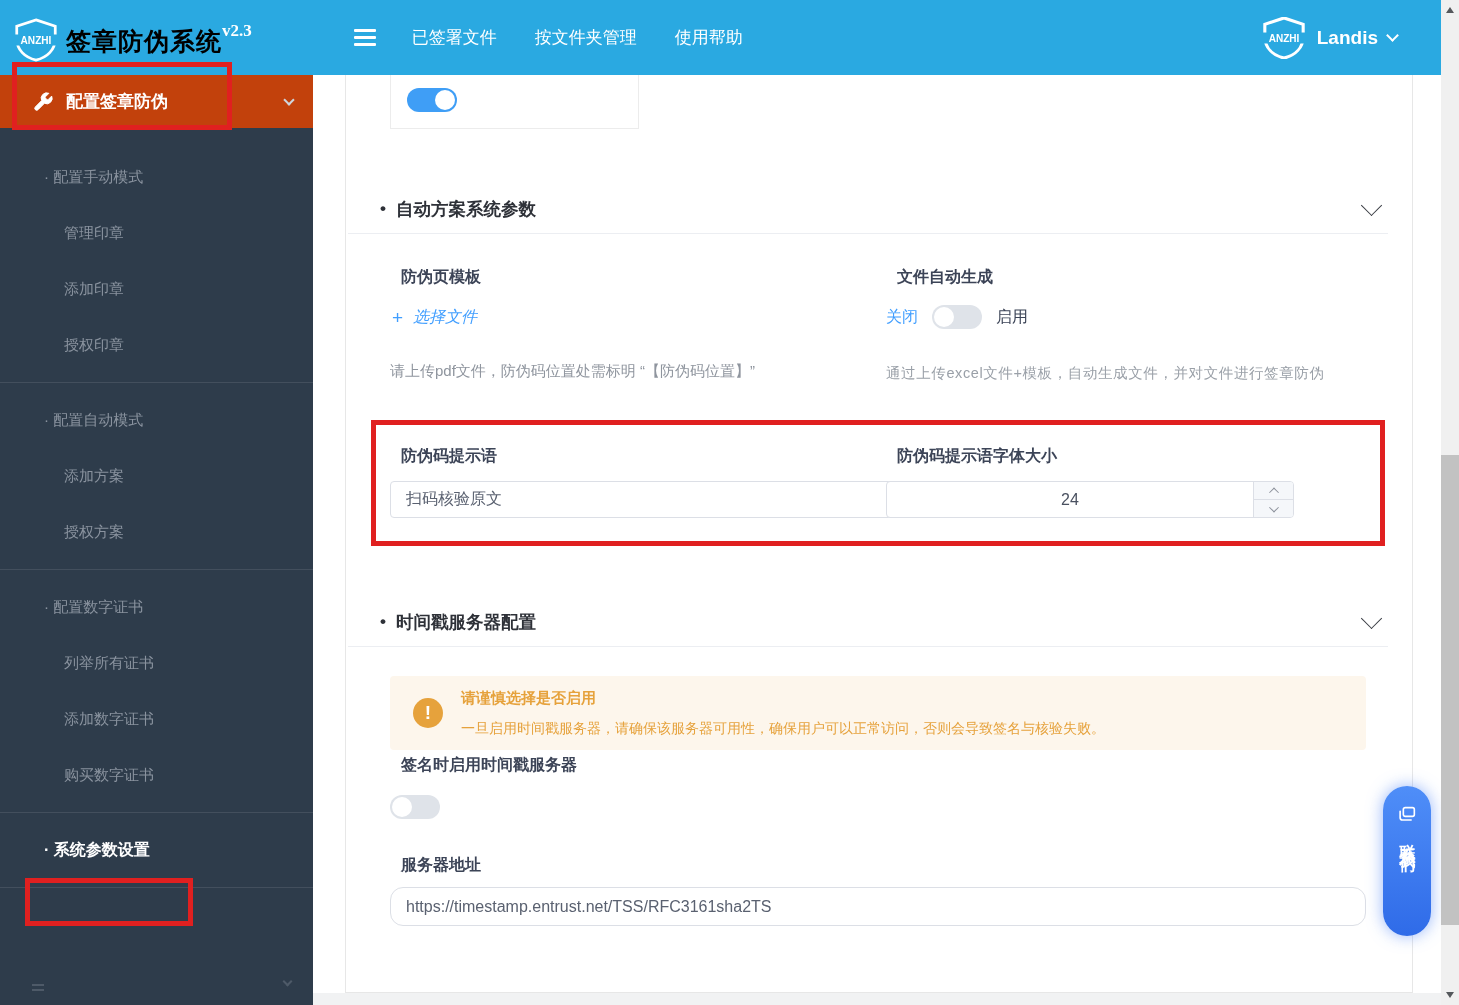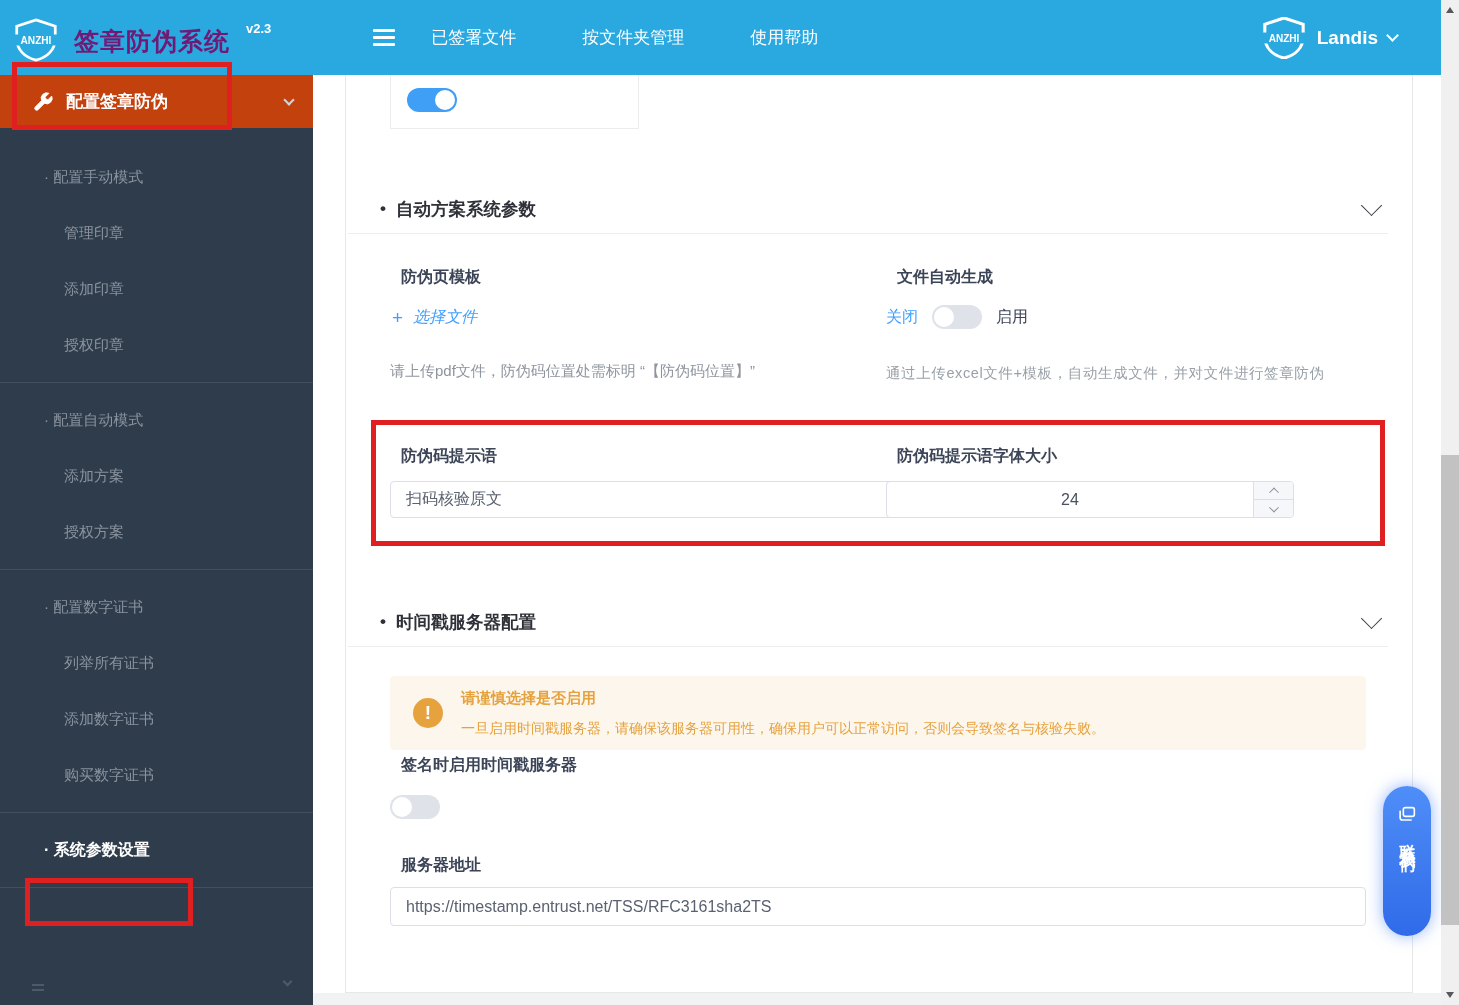--- a/index.html
+++ b/index.html
@@ -4,25 +4,25 @@
 <style>
   * { margin:0; padding:0; box-sizing:border-box; }
   html,body { width:1459px; height:1005px; overflow:hidden; background:#fff;
               font-family:"Liberation Sans","DejaVu Sans",sans-serif; }
 
   
   .topbar { position:absolute; left:0; top:0; width:1441px; height:75px;
             background:#2aa9e1; display:flex; align-items:center; z-index:5; }
   .brand { display:flex; align-items:flex-start; padding-left:14px; }
   .brand-logo { width:44px; height:46px; margin-top:4px; }
-  .brand-title { color:#701a75; font-size:25px; font-weight:700; margin-left:16px; margin-top:12px; letter-spacing:1px;}
-  .brand-ver { color:#fff; font-size:13px; font-weight:700; margin-left:16px; margin-top:8px; }
+  .brand-title { color:#000000; font-size:25px; font-weight:700; margin-left:8px; margin-top:12px; letter-spacing:1px;}
+  .brand-ver { color:#fff; font-size:17px; font-weight:700; margin-left:0; margin-top:8px;font-family:Liberation Serif, serif; }
   .hamburger { margin-left:102px; width:22px; height:17px; display:flex; flex-direction:column; justify-content:space-between; cursor:pointer;}
   .hamburger i { display:block; height:3px; background:#fff; border-radius:1px; }
-  .topnav { display:flex; gap:66px; margin-left:36px; }
+  .topnav { display:flex; gap:38px; margin-left:36px; }
   .topnav span { color:#fff; font-size:17px; cursor:pointer; }
   .userbox { position:absolute; right:44px; top:0; height:75px; display:flex; align-items:center; gap:10px; cursor:pointer;}
   .user-logo { width:46px; height:42px; }
   .user-name { color:#fff; font-size:19px; font-weight:700; }
   .chev { display:inline-block; border-right:2.4px solid #fff; border-bottom:2.4px solid #fff;
           width:9px; height:9px; transform:rotate(45deg); margin-top:-4px;}
 
   
   .sidebar { position:absolute; left:0; top:75px; width:313px; height:930px; background:#2e3c4b; z-index:4;}
   .sb-main { height:53px; background:#c2410c; display:flex; align-items:center; cursor:pointer; }
@@ -241,21 +241,21 @@
     <div class="alert" style="left:44px; top:601px; width:976px; height:74px;">
       <div class="alert-icon">!</div>
       <div class="alert-title">请谨慎选择是否启用</div>
       <div class="alert-body">一旦启用时间戳服务器，请确保该服务器可用性，确保用户可以正常访问，否则会导致签名与核验失败。</div>
     </div>
 
     <div class="f-label" style="left:44px; top:680px;">签名时启用时间戳服务器</div>
     <div class="switch off" style="position:absolute; left:44px; top:720px;"></div>
 
     <div class="f-label" style="left:44px; top:780px;">服务器地址</div>
-    <input class="ti" style="left: 44px; top: 812px; width: 976px; height: 39px;" value="https://timestamp.entrust.net/TSS/RFC3161sha2TS">
+    <input class="ti" style="left: 44px; top: 812px; width: 976px; height: 39px; border-radius: 13px;" value="https://timestamp.entrust.net/TSS/RFC3161sha2TS">
   </div>
 </div>
 <div class="bottom-strip"></div>
 
 <div class="contact">
   <svg width="22" height="21" viewBox="0 0 24 22">
     <rect x="8" y="3.5" width="12" height="9.5" rx="2" fill="none" stroke="#fff" stroke-width="1.8"></rect>
     <path d="M4.5 7.5 v7 a2.5 2.5 0 0 0 2.5 2.5 h9.5" fill="none" stroke="#fff" stroke-width="1.8" stroke-linecap="round"></path>
   </svg>
   <span class="contact-label">联系我们</span>

